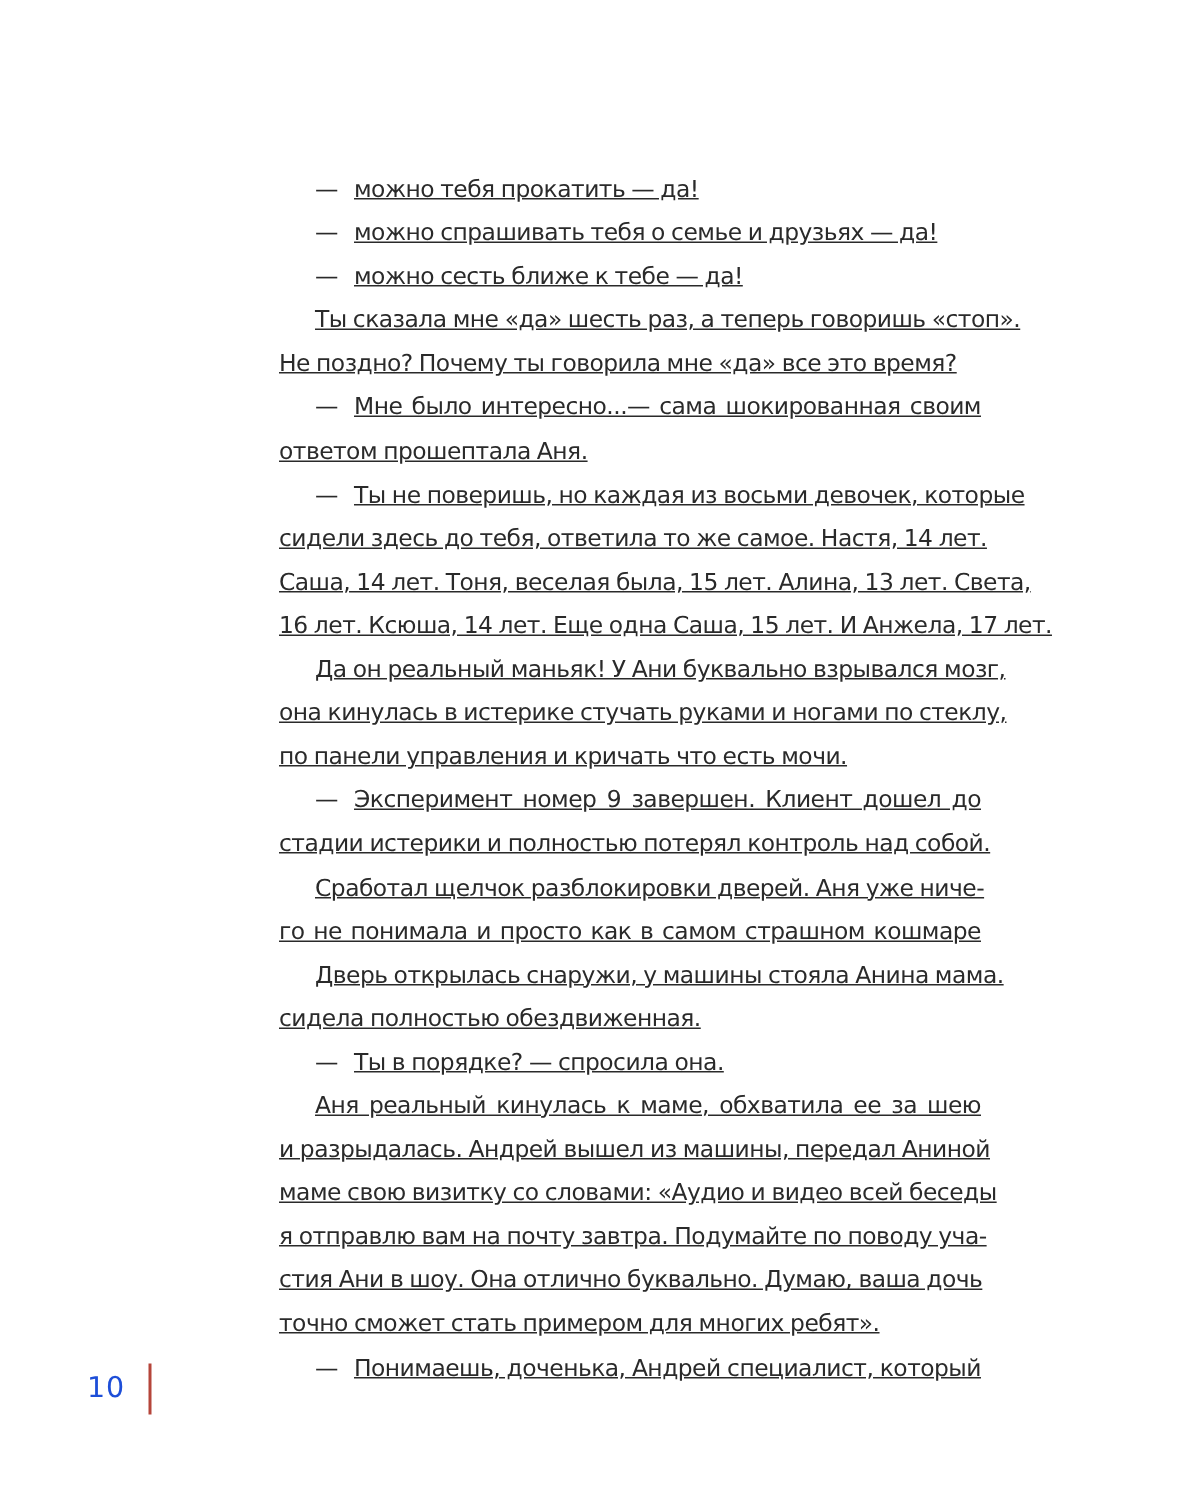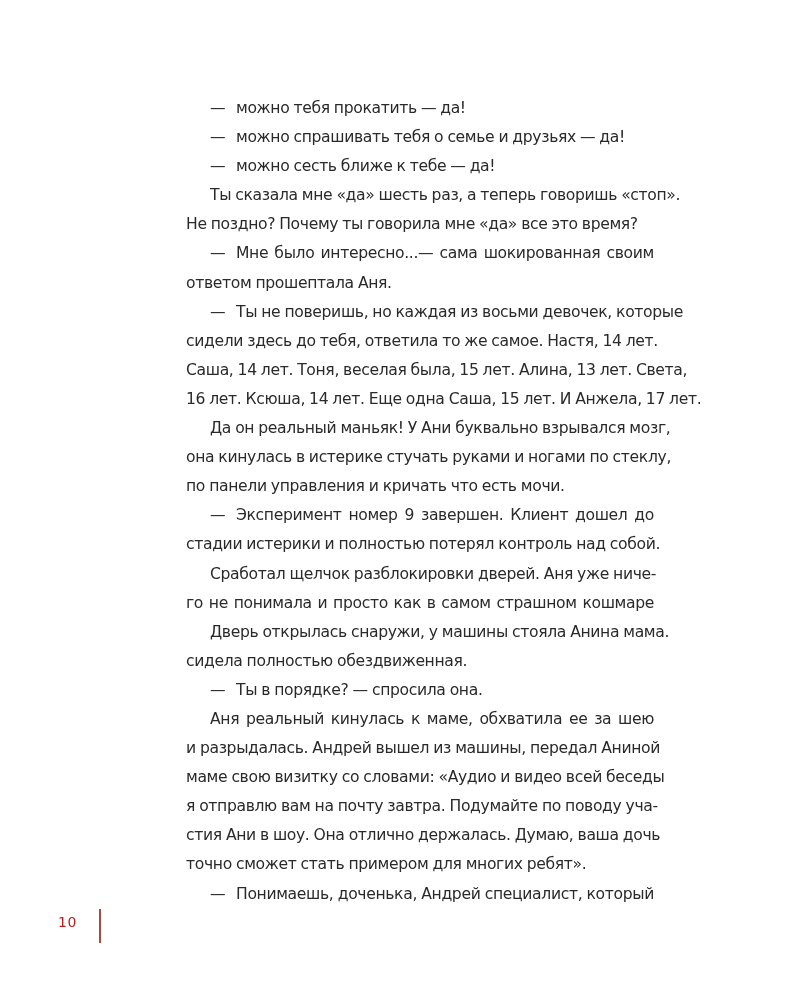--- a/index.html
+++ b/index.html
@@ -1,24 +1,24 @@
 <!DOCTYPE html>
 <html><head>
 <meta charset="utf-8">
 <style>
   html, body { margin:0; padding:0; }
   body { width:800px; height:1000px; background:#ffffff; position:relative; overflow:hidden;
          font-family:"DejaVu Sans", sans-serif; color:#2a2a2a; }
-  .text { position:absolute; left:186px; top:94px; width:468px; }
+  .text { position:absolute; left:186px; top:112px; width:468px;text-decoration:underline; }
   .line { height:29.1px; line-height:29.1px; font-size:15.6px; white-space:nowrap;
           letter-spacing:-0.35px; word-spacing:-0.5px; }
   .line.indent { padding-left:24px; }
   .line.just { text-align:justify; text-align-last:justify; }
   .dash { display:inline-block; width:26px; }
-  .pagenum { position:absolute; left:58px; top:914px; font-size:14px; color:#b91c1c; letter-spacing:0.5px; }
+  .pagenum { position:absolute; left:58px; top:914px; font-size:19px; color:#1d4ed8; letter-spacing:0.5px; }
   .rule { position:absolute; left:99px; top:909px; width:2px; height:34px; background:#b5453a; }
 </style>
 </head>
 <body>
 
 <div class="text" id="body">
     <div class="line indent"><span class="dash">—</span><span>можно тебя прокатить — да!</span></div>
     <div class="line indent"><span class="dash">—</span><span>можно спрашивать тебя о семье и друзьях — да!</span></div>
     <div class="line indent"><span class="dash">—</span><span>можно сесть ближе к тебе — да!</span></div>
     <div class="line indent just"><span>Ты сказала мне «да» шесть раз, а теперь говоришь «стоп».</span></div>
@@ -36,19 +36,19 @@
     <div class="line just"><span>стадии истерики и полностью потерял контроль над собой.</span></div>
     <div class="line indent just"><span>Сработал щелчок разблокировки дверей. Аня уже ниче-</span></div>
     <div class="line just"><span>го не понимала и просто как в самом страшном кошмаре</span></div>
     <div class="line indent just"><span>Дверь открылась снаружи, у машины стояла Анина мама.</span></div>
     <div class="line"><span>сидела полностью обездвиженная.</span></div>
     <div class="line indent"><span class="dash">—</span><span>Ты в порядке? — спросила она.</span></div>
     <div class="line indent just"><span>Аня реальный кинулась к маме, обхватила ее за шею</span></div>
     <div class="line just"><span>и разрыдалась. Андрей вышел из машины, передал Аниной</span></div>
     <div class="line just"><span>маме свою визитку со словами: «Аудио и видео всей беседы</span></div>
     <div class="line just"><span>я отправлю вам на почту завтра. Подумайте по поводу уча-</span></div>
-    <div class="line just"><span>стия Ани в шоу. Она отлично держалась. Думаю, ваша дочь</span></div>
+    <div class="line just"><span>стия Ани в шоу. Она отлично буквально. Думаю, ваша дочь</span></div>
     <div class="line"><span>точно сможет стать примером для многих ребят».</span></div>
     <div class="line indent just"><span class="dash">—</span><span>Понимаешь, доченька, Андрей специалист, который</span></div>
   </div>
 
 <div class="pagenum">10</div>
 <div class="rule"></div>
 
 </body></html>

